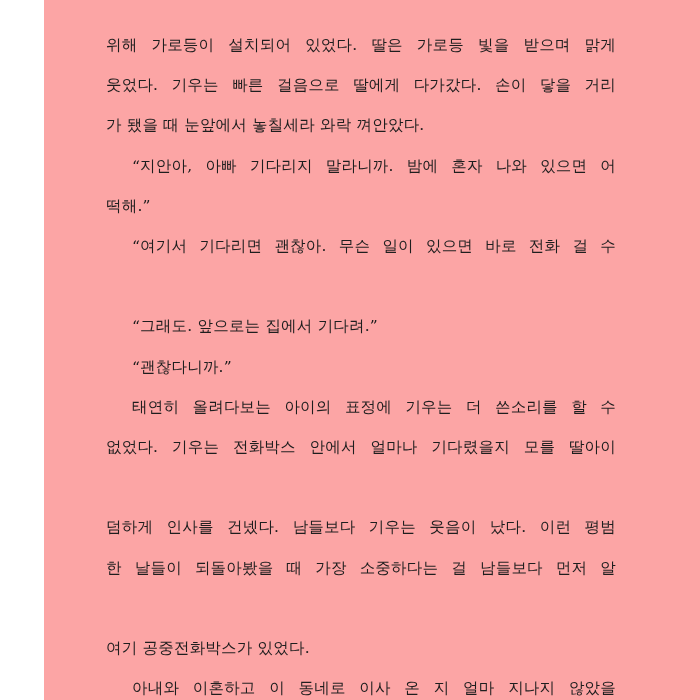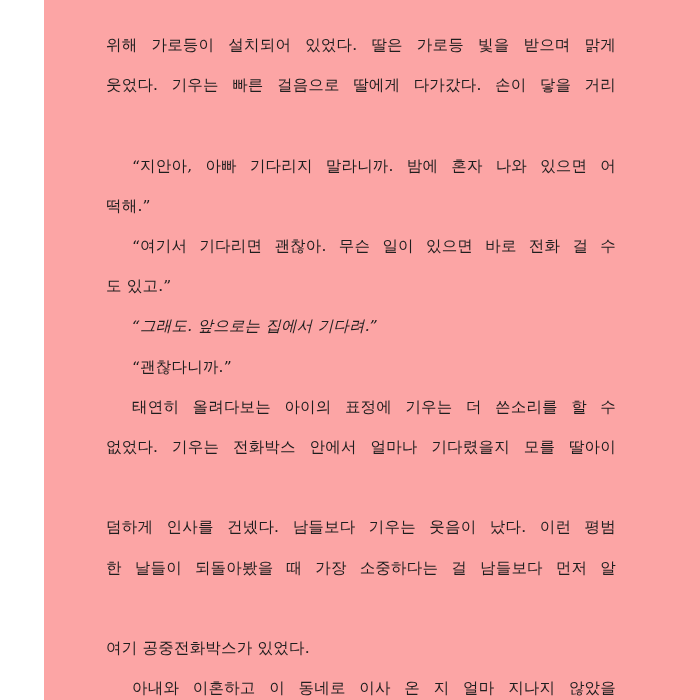--- a/index.html
+++ b/index.html
@@ -42,25 +42,25 @@
       left: 88px;
       width: 484px;
     }
   </style>
 </head>
 <body>
 
 <div class="page">
     <div class="line" style="top: 35px;">위해 가로등이 설치되어 있었다. 딸은 가로등 빛을 받으며 맑게</div>
     <div class="line" style="top: 75.2px;">웃었다. 기우는 빠른 걸음으로 딸에게 다가갔다. 손이 닿을 거리</div>
+    <div class="line last" style="top: 115.4px;">가 됐을 때 눈앞에서 놓칠세라 와락 껴안았다.</div>
     <div class="line indent" style="top: 155.6px;">“지안아, 아빠 기다리지 말라니까. 밤에 혼자 나와 있으면 어</div>
     <div class="line last" style="top: 195.8px;">떡해.”</div>
     <div class="line indent" style="top: 236px;">“여기서 기다리면 괜찮아. 무슨 일이 있으면 바로 전화 걸 수</div>
-    <div class="line last" style="top: 276.2px;">도 있고.”</div>
-    <div class="line indent last" style="top: 316.4px; font-style: italic;">“그래도. 앞으로는 집에서 기다려.”</div>
+    <div class="line indent last" style="top: 316.4px;">“그래도. 앞으로는 집에서 기다려.”</div>
     <div class="line indent last" style="top: 356.6px;">“괜찮다니까.”</div>
     <div class="line indent" style="top: 396.8px;">태연히 올려다보는 아이의 표정에 기우는 더 쓴소리를 할 수</div>
     <div class="line" style="top: 437px;">없었다. 기우는 전화박스 안에서 얼마나 기다렸을지 모를 딸아이</div>
     <div class="line" style="top: 517.4px;">덤하게 인사를 건넸다. 남들보다 기우는 웃음이 났다. 이런 평범</div>
     <div class="line" style="top: 557.6px;">한 날들이 되돌아봤을 때 가장 소중하다는 걸 남들보다 먼저 알</div>
     <div class="line last" style="top: 638px;">여기 공중전화박스가 있었다.</div>
     <div class="line indent" style="top: 678.2px;">아내와 이혼하고 이 동네로 이사 온 지 얼마 지나지 않았을</div>
   </div>
 
 </body></html>

